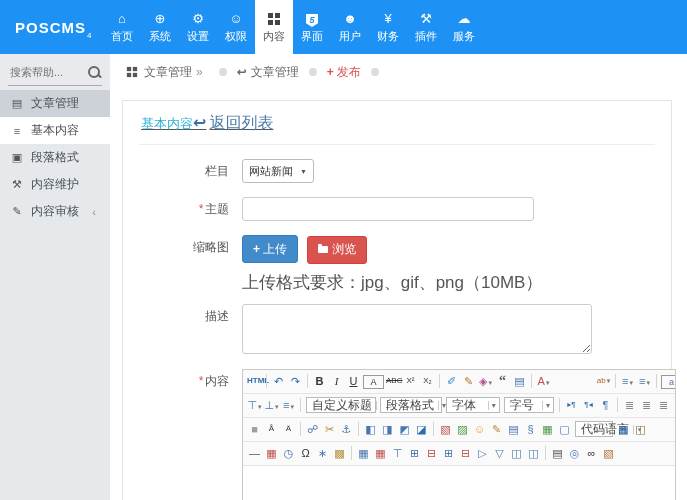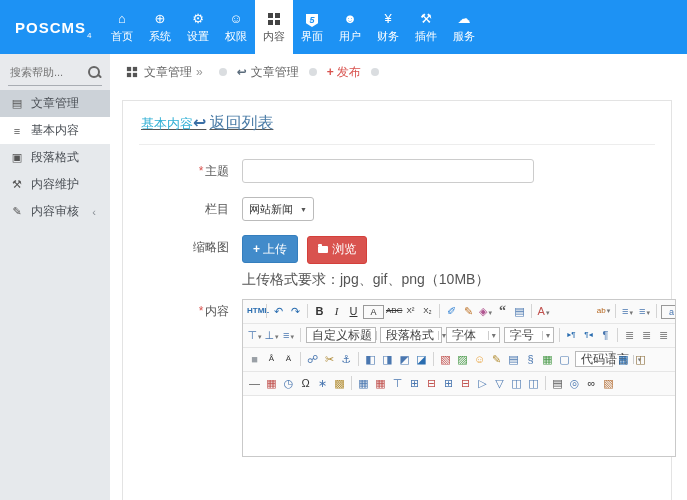--- a/index.html
+++ b/index.html
@@ -86,21 +86,21 @@
 
   .btn{display:inline-flex;align-items:center;height:26px;padding:0 10px;border-radius:3px;
        color:#fff;font-size:12px;cursor:pointer;margin-right:6px;}
   .btn-blue{background:#428bca;border:1px solid #357ebd;}
   .btn-red{background:#d9534f;border:1px solid #d43f3a;}
   .plus{font-weight:bold;margin-right:3px;}
   .folder{width:10px;height:7px;background:#fff;border-radius:1px;position:relative;
           display:inline-block;margin-right:4px;}
   .folder::before{content:"";position:absolute;top:-2px;left:0;width:4px;height:2px;
           background:#fff;border-radius:1px 1px 0 0;}
-  .hint{margin-top:7px;color:#555;font-size:14px;}
+  .hint{margin-top:7px;color:#555;font-size:17px;}
 
   
   .editor{width:434px;border:1px solid #c9c9c9;box-sizing:border-box;}
   .trow{display:flex;align-items:center;flex-wrap:nowrap;overflow:hidden;background:#fafafa;
         border-bottom:1px solid #e6e6e6;padding:1px 3px;height:21px;}
   .tbtn{min-width:15px;height:16px;line-height:16px;font-size:11px;text-align:center;
         margin:0 1px;color:#333;cursor:pointer;white-space:nowrap;}
   .tbtn.tiny{font-size:8px;}
   .tbtn.bld{font-weight:bold;}
   .tbtn.ita{font-style:italic;font-family:"Liberation Serif",serif;}
@@ -216,51 +216,55 @@
     <span class="panel-title">基本内容</span>
     <span class="back-link">
       <span class="barrow">↩</span><span>返回列表</span>
     </span>
   </div>
   <div class="divider"></div>
 
   <div class="form">
 
     <div class="frow">
-      <div class="flabel"><i class="req">*</i><span>主题</span></div>
-      <div class="ctl"><input type="text" style=""></div>
-    </div>
-
-    <div class="frow">
       <div class="flabel">栏目</div>
       <div class="ctl">
         <span class="select">
           <span>网站新闻</span>
         </span>
       </div>
+    </div>
+
+    <div class="frow">
+      <div class="flabel"><i class="req">*</i><span>主题</span></div>
+      <div class="ctl"><input type="text" style=""></div>
     </div>
 
     <div class="frow" style="margin-bottom:10px;">
       <div class="flabel">缩略图</div>
       <div class="ctl">
         <div>
           <span class="btn btn-blue">
             <span class="plus">+</span>
               <span>上传</span>
           </span>
           <span class="btn btn-red">
             <i class="folder"></i>
               <span>浏览</span>
           </span>
         </div>
         <div class="hint">上传格式要求：jpg、gif、png（10MB）</div>
       </div>
     </div>
 
 
+    <div class="frow" style="margin-bottom:12px;">
+      <div class="flabel">描述</div>
+      <div class="ctl"><textarea style=""></textarea></div>
+    </div>
 
     <div class="frow">
       <div class="flabel"><i class="req">*</i><span>内容</span></div>
       <div class="ctl">
         <div class="editor">
           <div class="trow">
               <span class="tbtn tiny bld" style="color: rgb(42, 109, 176);">HTML</span>
               <i class="tsep"></i>
               <span class="tbtn" style="color: rgb(42, 109, 176);">↶</span>
               <span class="tbtn" style="color: rgb(42, 109, 176);">↷</span>

